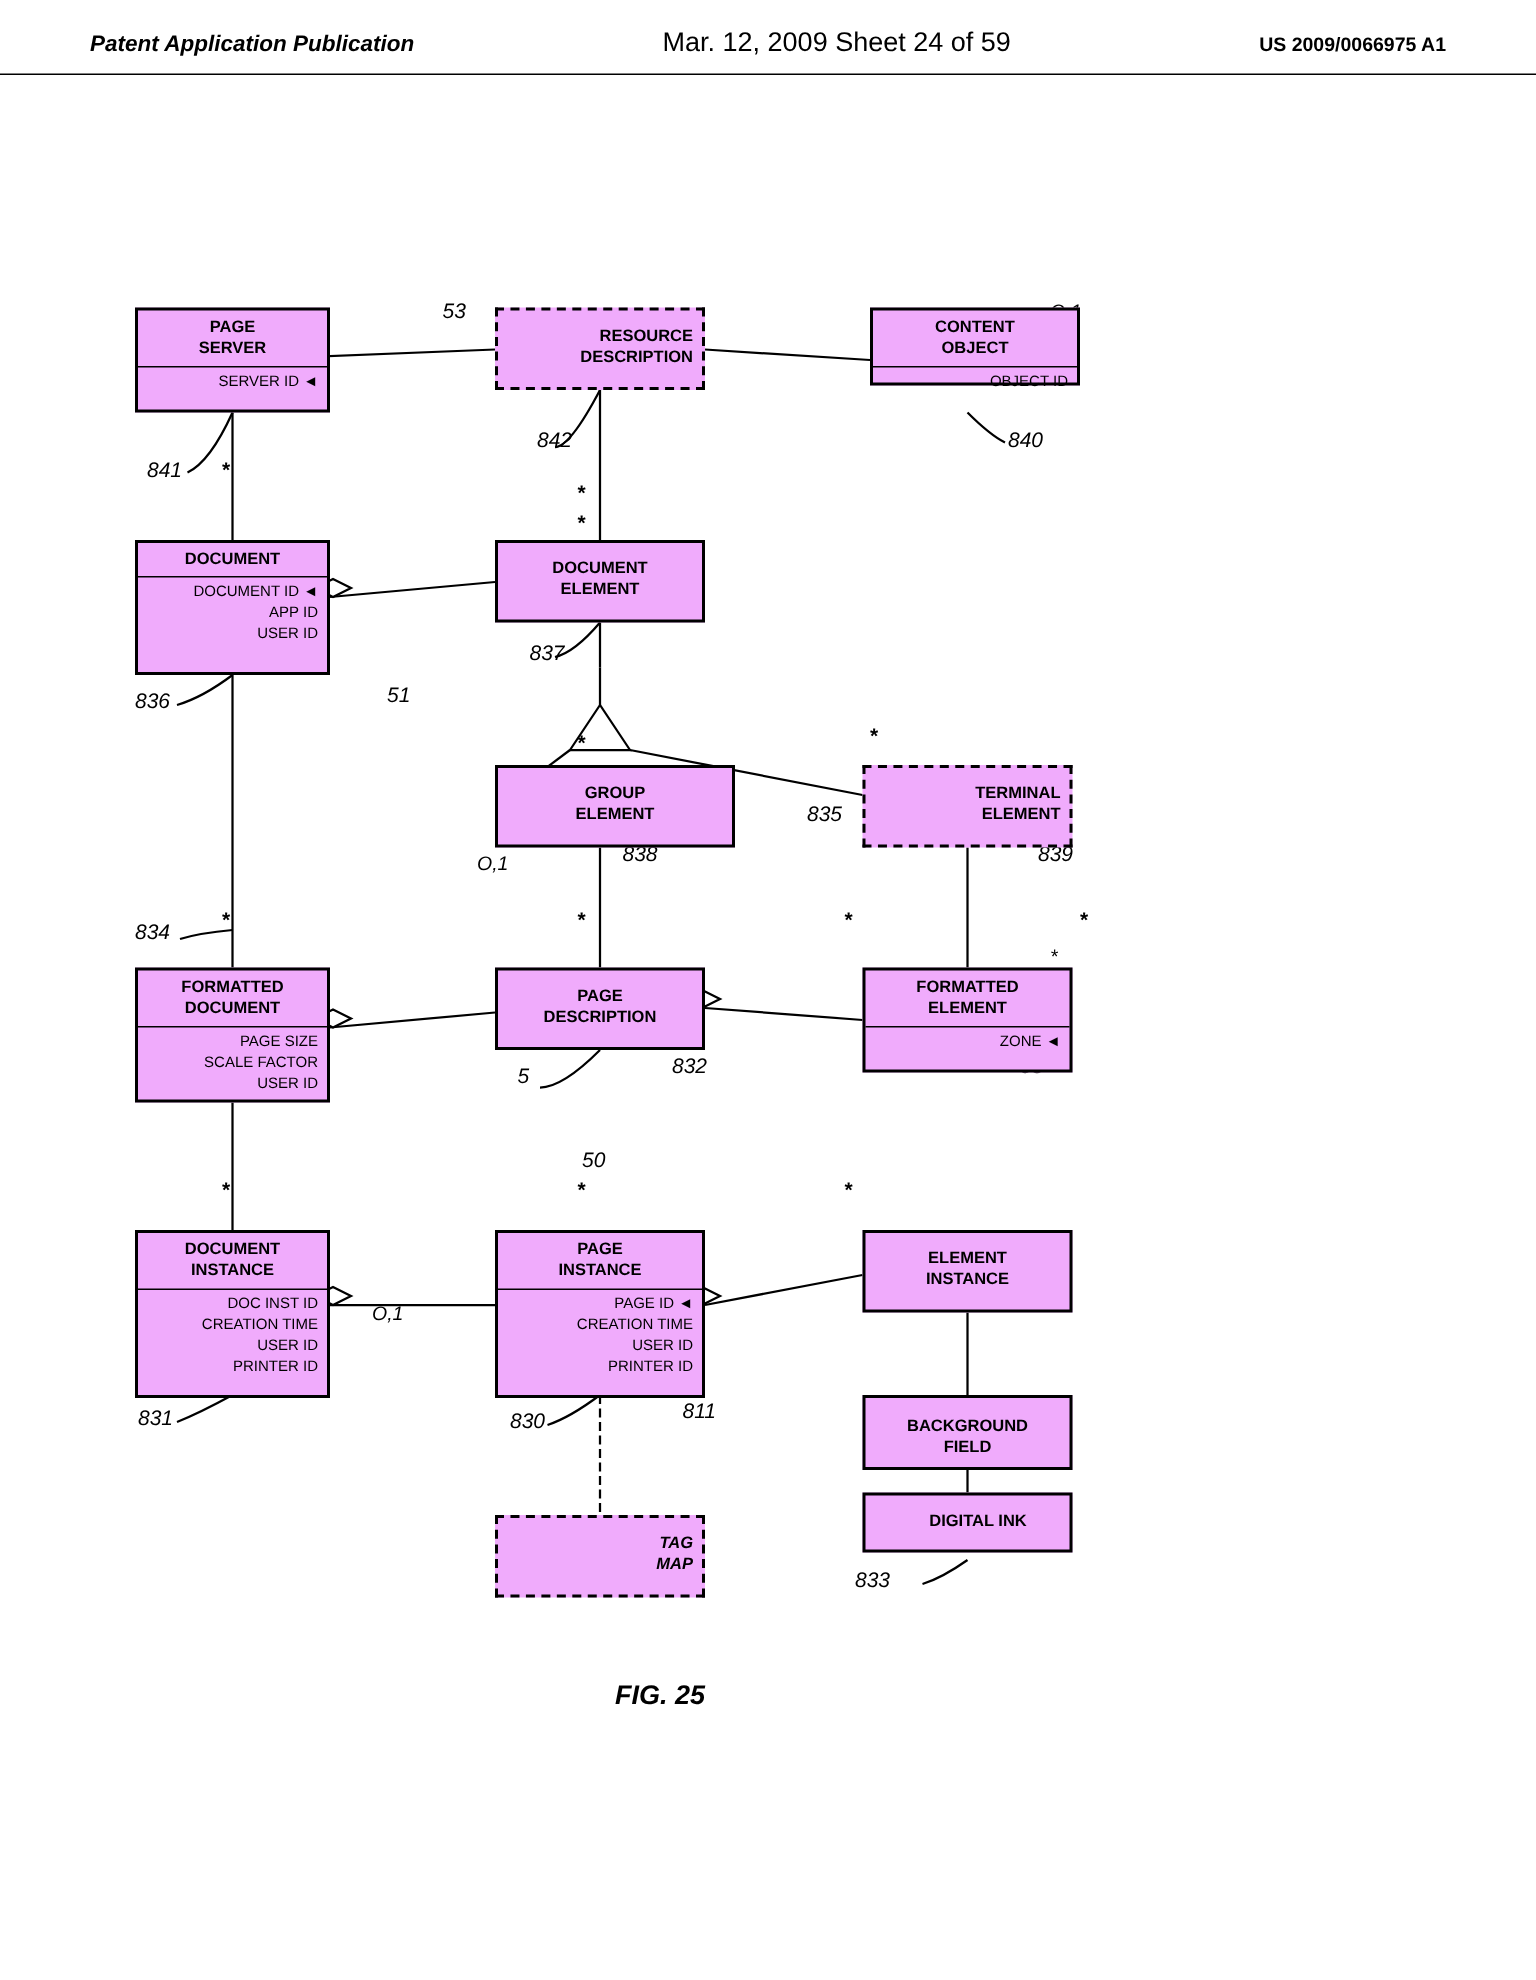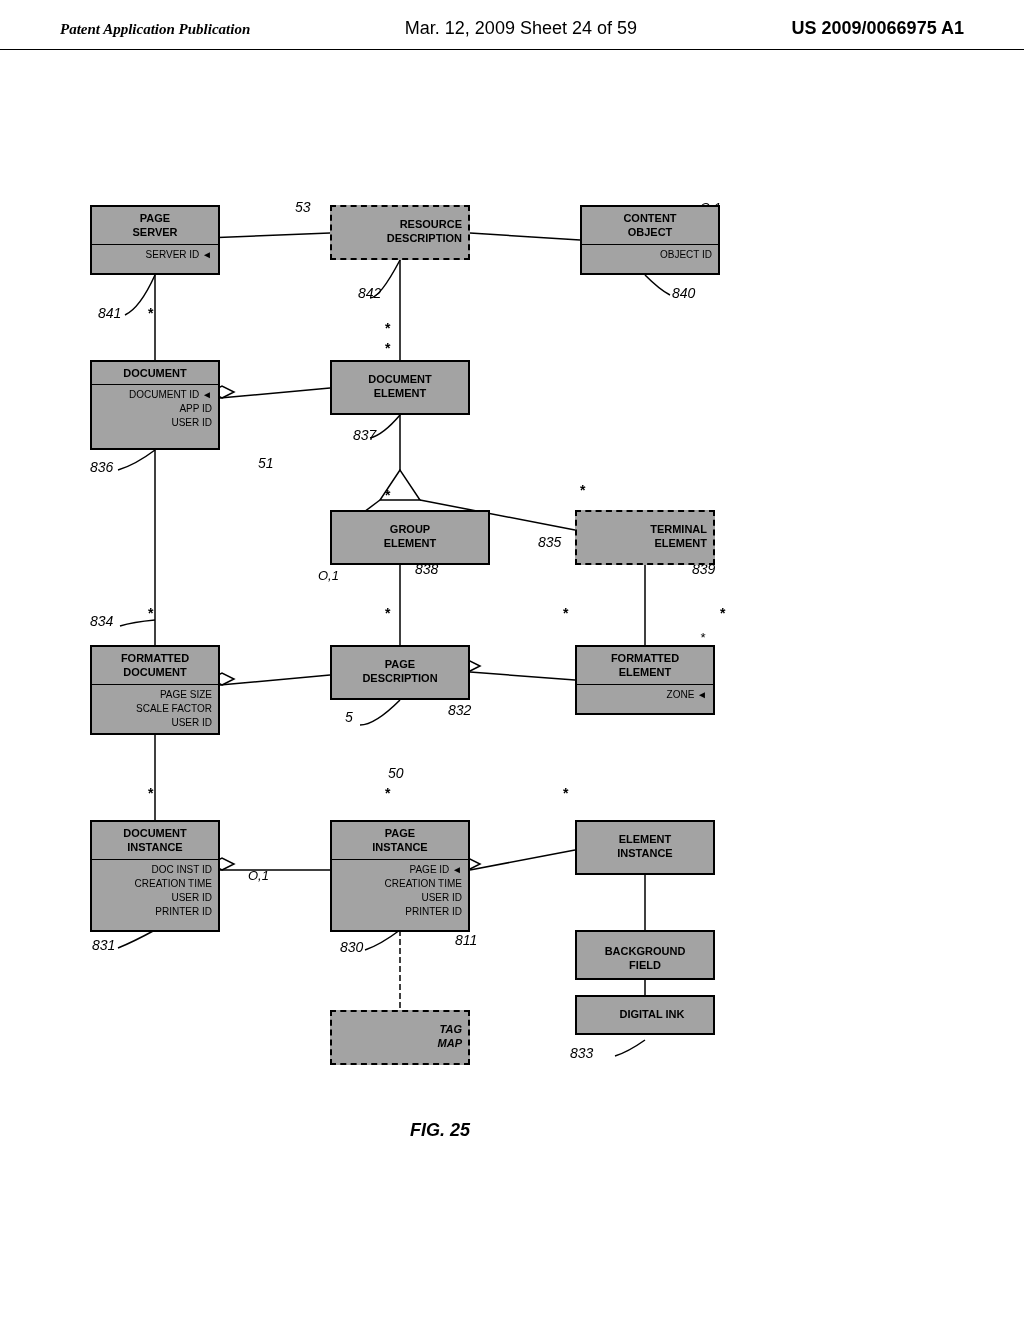--- a/index.html
+++ b/index.html
@@ -17,42 +17,41 @@
       display: flex;
       justify-content: space-between;
       align-items: baseline;
       padding: 18px 60px 10px 60px;
       border-bottom: 1px solid #000;
     }
     .header-left {
       font-weight: bold;
       font-size: 15px;
       font-style: italic;
-      font-family: Liberation Serif, serif;
     }
     .header-center {
       font-size: 18px;
     }
     .header-right {
-      font-size: 18px;
+      font-size: 13px;
       font-weight: bold;
     }
 
     
     .diagram-area {
       position: relative;
       width: 100%;
       height: 1200px;
     }
 
     
     .box {
       position: absolute;
       border: 2px solid #000;
-      background: #a3a3a3;
+      background: #f0abfc;
       text-align: center;
       font-size: 11px;
       font-weight: bold;
     }
     .box-title {
       padding: 4px 6px;
       border-bottom: 1px solid #000;
       font-size: 11px;
       font-weight: bold;
       line-height: 1.3;
@@ -228,21 +227,21 @@
 
   <div class="box" style="left:90px; top:155px; width:130px; height:70px;">
     <div class="box-title">PAGE<br>SERVER</div>
     <div class="box-fields">SERVER ID ◄</div>
   </div>
 
   <div class="box box-dashed" style="left:330px; top:155px; width:140px; height:55px;">
     <div class="box-title" style="border:none; padding-top:10px;">RESOURCE<br>DESCRIPTION</div>
   </div>
 
-  <div class="box" style="left:580px; top:155px; width:140px; height:70px;">
+  <div class="box" style="left:580px; top:155px; width:140px; height:52px;">
     <div class="box-title">CONTENT<br>OBJECT</div>
     <div class="box-fields">OBJECT ID</div>
   </div>
 
   <div class="box" style="left:90px; top:310px; width:130px; height:90px;">
     <div class="box-title">DOCUMENT</div>
     <div class="box-fields">
       DOCUMENT ID ◄<br>APP ID<br>USER ID
     </div>
   </div>

